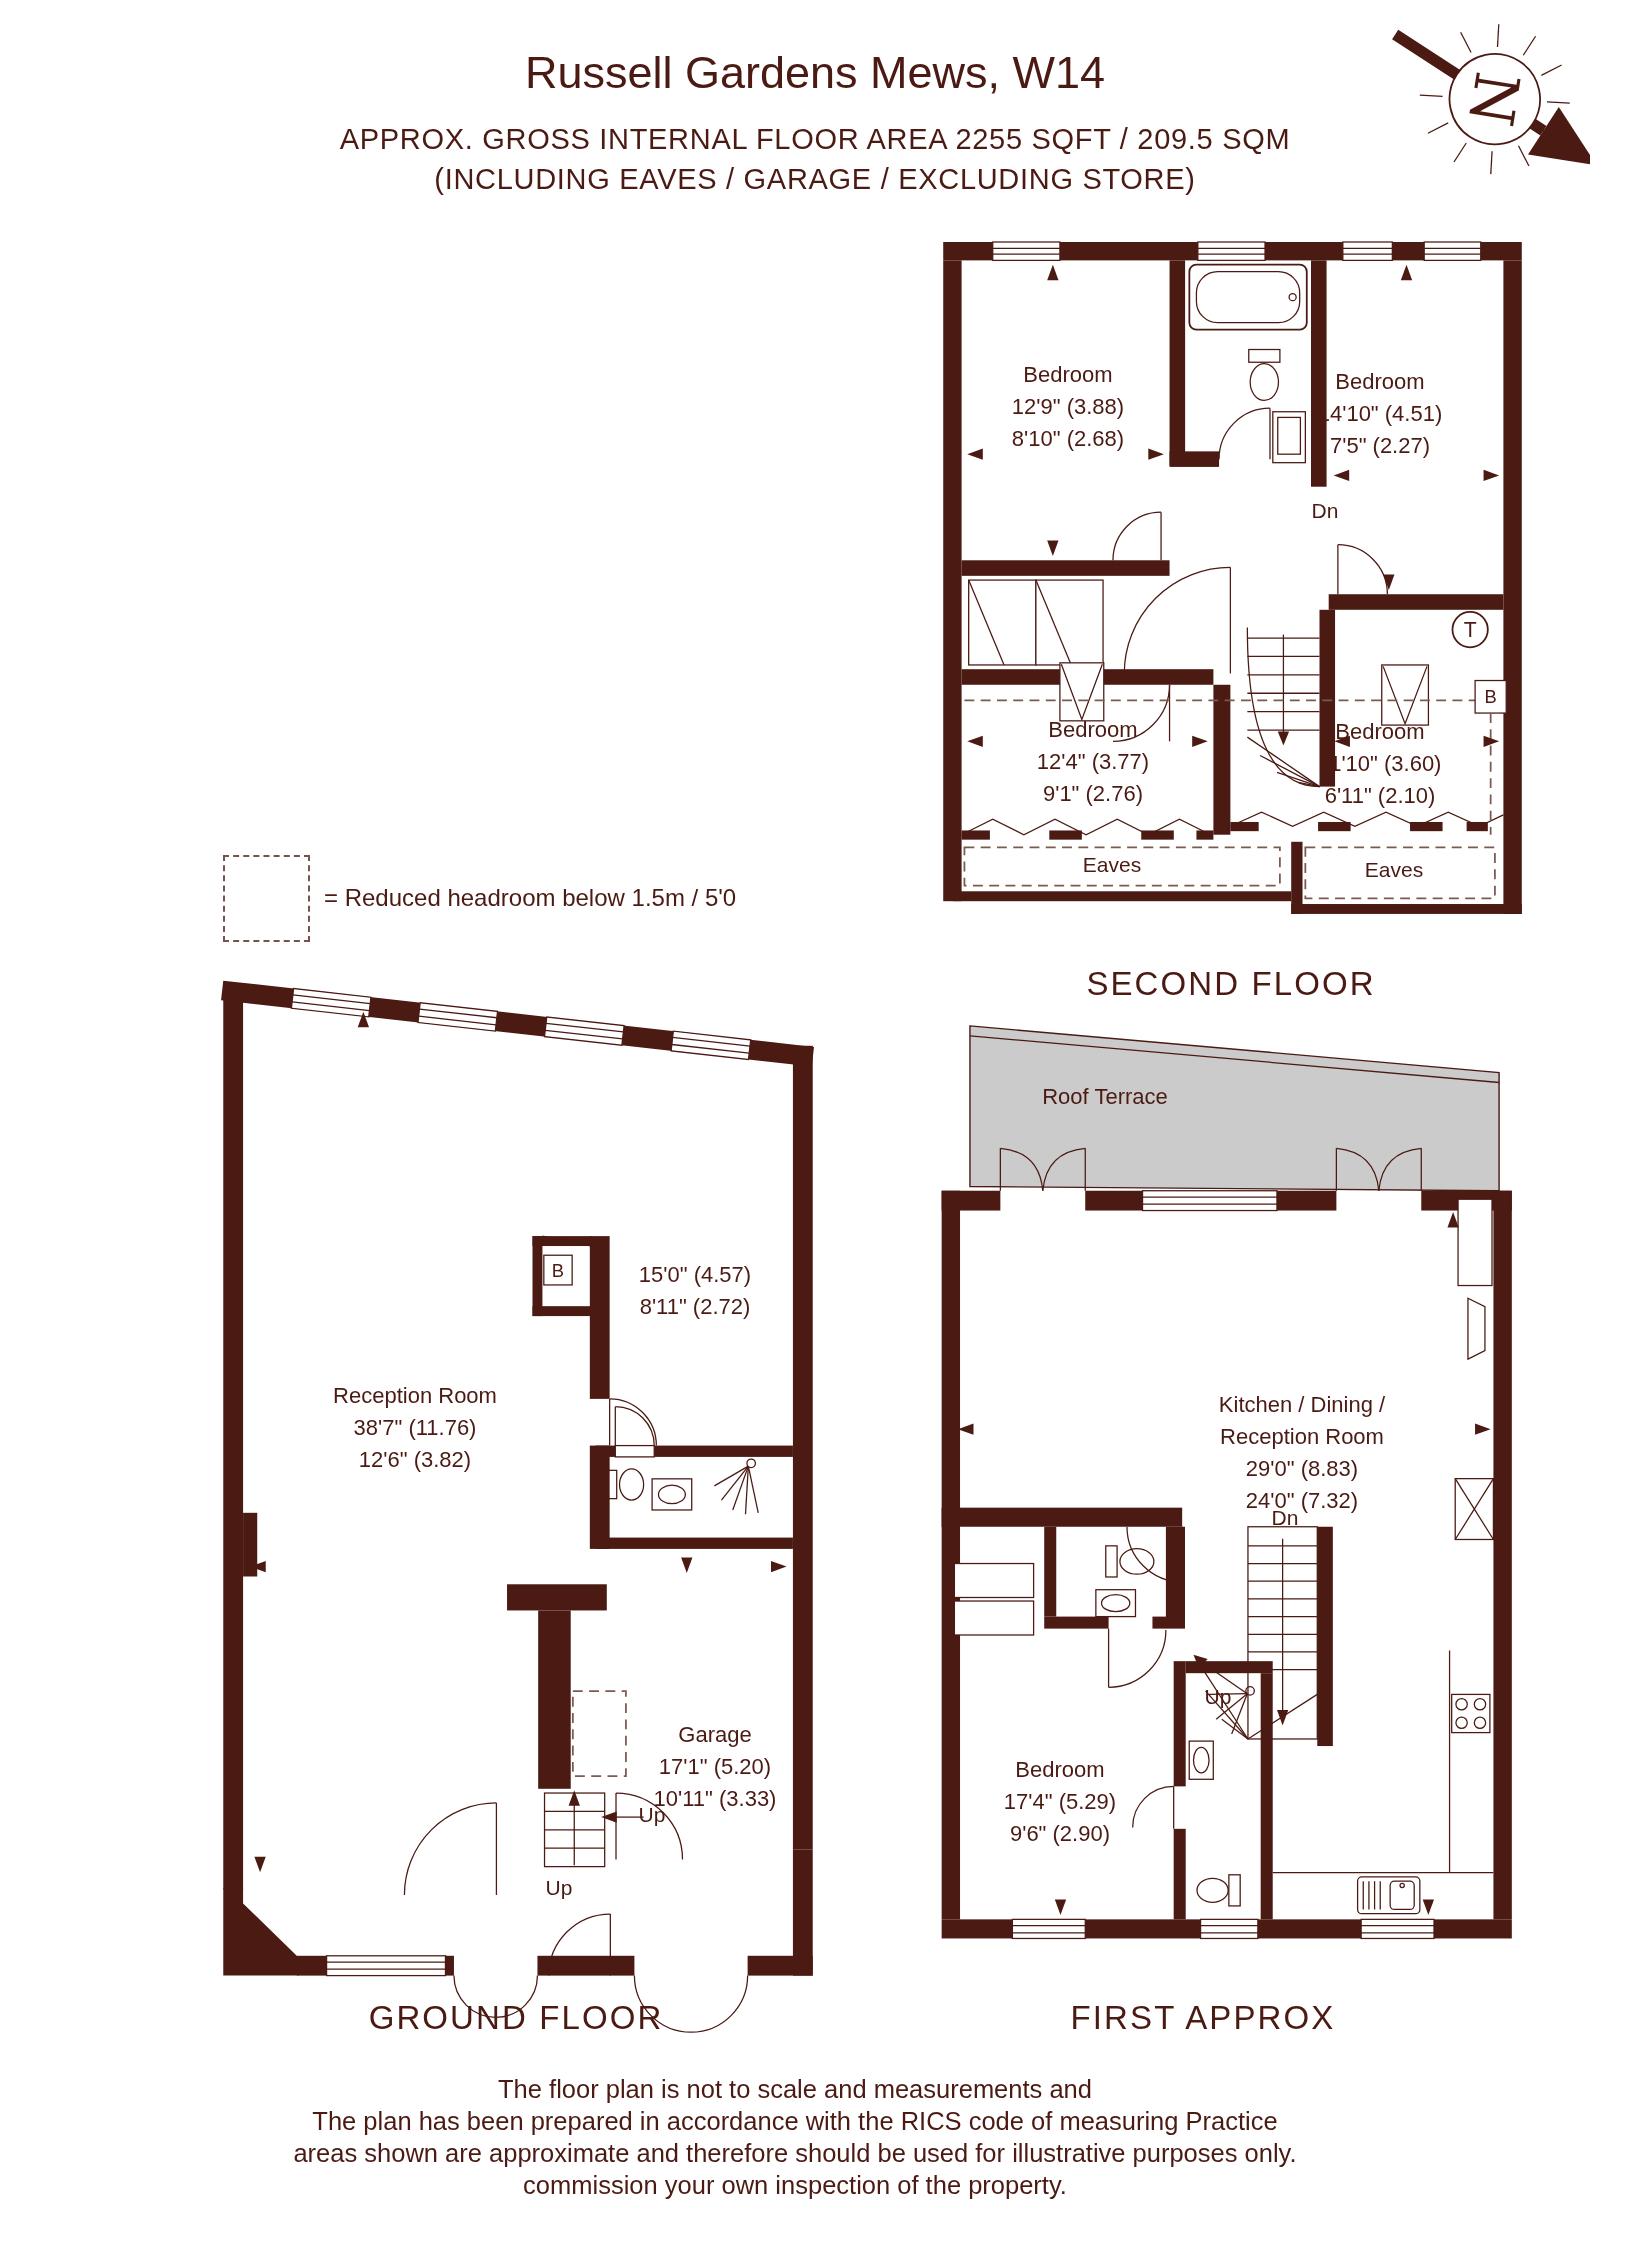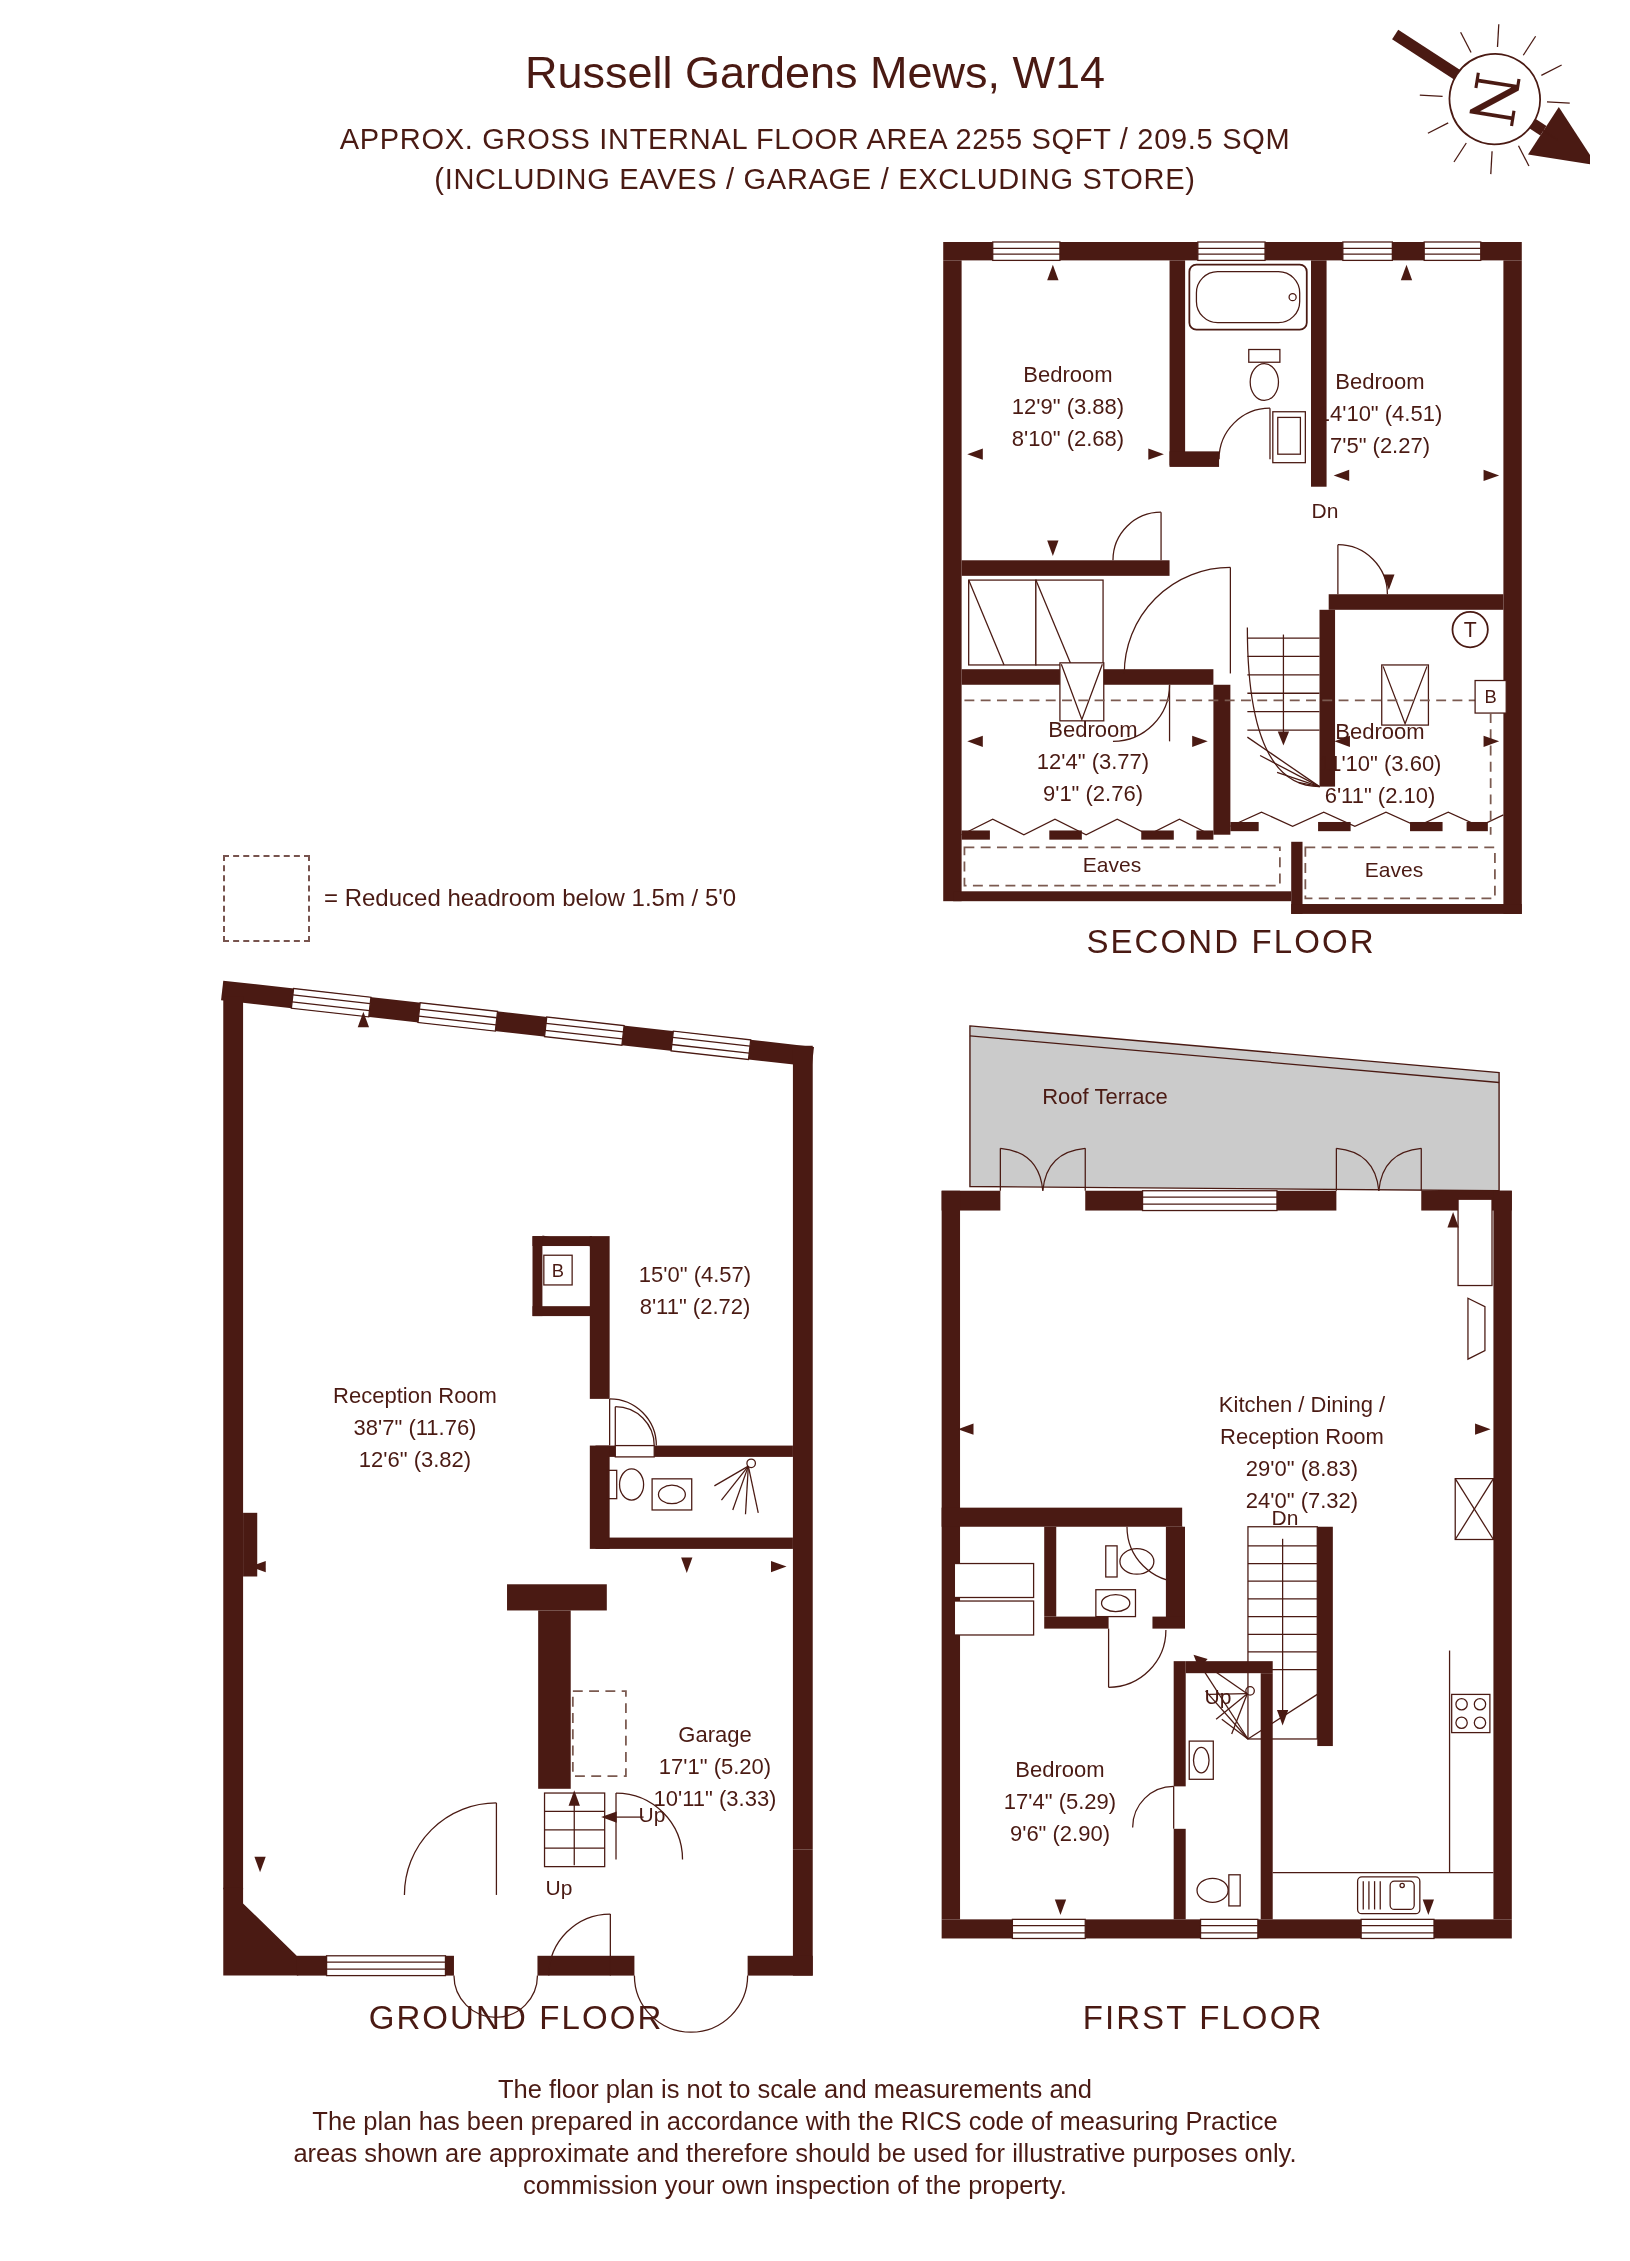--- a/index.html
+++ b/index.html
@@ -210,21 +210,21 @@
     <div>9'1" (2.76)</div>
   </div>
   <div class="abs ctr room" style="left:1380px;top:764px;">
     <div>Bedroom</div>
     <div>11'10" (3.60)</div>
     <div>6'11" (2.10)</div>
   </div>
   <div class="abs ctr small" style="left:1112px;top:865px;">Eaves</div>
   <div class="abs ctr small" style="left:1394px;top:870px;">Eaves</div>
   <div class="abs ctr small" style="left:1325px;top:511px;">Dn</div>
-  <div class="abs ctr floorname" style="left:1231px;top:942px;">SECOND FLOOR</div>
+  <div class="abs ctr floorname" style="left:1231px;top:984px;">SECOND FLOOR</div>
 
   <div class="abs legendbox" style="left:223px;top:855px;width:83px;height:83px;"></div>
   <div class="abs legendtxt" style="left:324px;top:884px;">= Reduced headroom below 1.5m / 5'0</div>
 
   <svg style="left:219px;top:975px;" width="598" height="1065" viewBox="0 0 845 1505">
 
     <g transform="translate(6,8) rotate(6.4)">
       <rect class="w" x="0" y="0" width="840" height="28"></rect>
       <g>
         <rect class="fw1" x="100" y="0" width="110" height="28"></rect>
@@ -511,21 +511,21 @@
     <div>29'0" (8.83)</div>
     <div>24'0" (7.32)</div>
   </div>
   <div class="abs ctr room" style="left:1060px;top:1802px;">
     <div>Bedroom</div>
     <div>17'4" (5.29)</div>
     <div>9'6" (2.90)</div>
   </div>
   <div class="abs ctr small" style="left:1285px;top:1518px;">Dn</div>
   <div class="abs ctr small" style="left:1218px;top:1697px;">Up</div>
-  <div class="abs ctr floorname" style="left:1203px;top:2018px;">FIRST FLOOR</div>
+  <div class="abs ctr floorname" style="left:1203px;top:2018px;">FIRST APPROX</div>
 
   <div class="abs foot" style="left:0px;top:2073px;">
     <div>The floor plan is not to scale and measurements and</div>
     <div>The plan has been prepared in accordance with the RICS code of measuring Practice</div>
     <div>areas shown are approximate and therefore should be used for illustrative purposes only.</div>
     <div>commission your own inspection of the property.</div>
   </div>
 
 </div>
 

